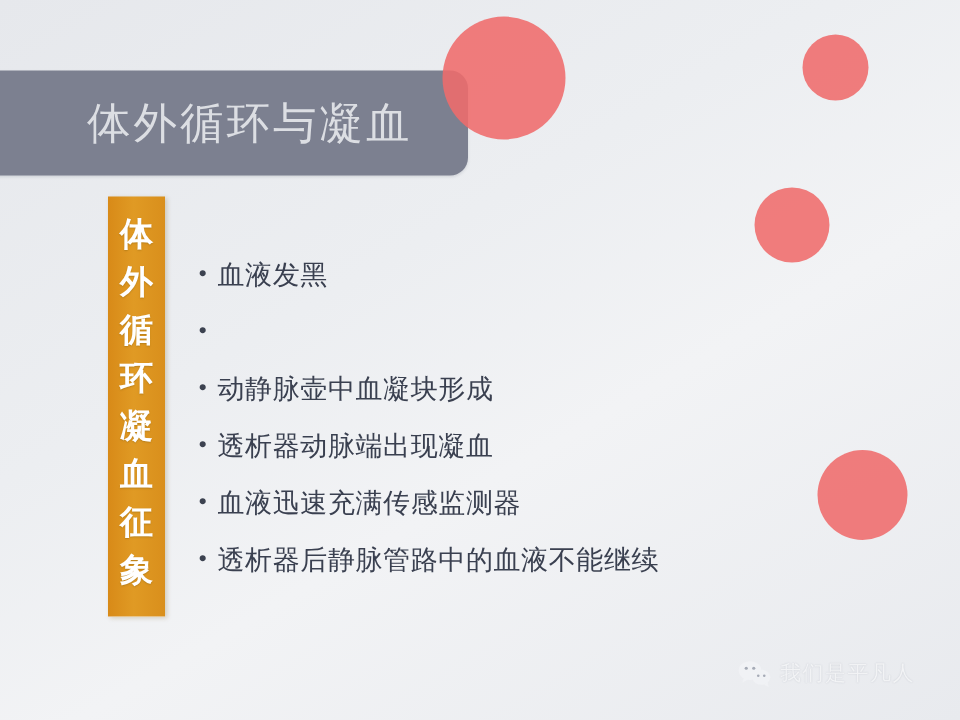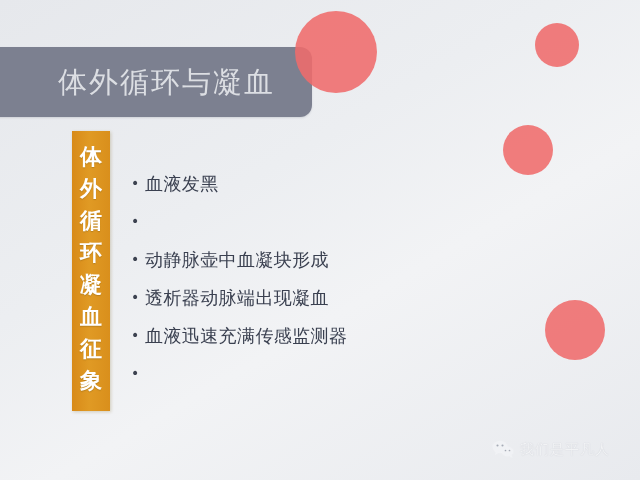--- a/index.html
+++ b/index.html
@@ -176,20 +176,21 @@
     <div class="bullet-row">
       <span class="bullet-dot">•</span>
       <span class="bullet-text">透析器动脉端出现凝血</span>
     </div>
     <div class="bullet-row">
       <span class="bullet-dot">•</span>
       <span class="bullet-text">血液迅速充满传感监测器</span>
     </div>
     <div class="bullet-row">
       <span class="bullet-dot">•</span>
+      <span class="bullet-text">透析器后静脉管路中的血液不能继续</span>
     </div>
   </div>
 
   <div class="watermark">
     <svg class="wechat-icon" viewBox="0 0 44 36">
       <ellipse cx="16" cy="14" rx="15" ry="12.5" fill="#f2f3f6"></ellipse>
       <polygon points="8,22 6,30 13,26" fill="#f2f3f6"></polygon>
       <circle cx="11" cy="11" r="2.1" fill="#9aa0ad"></circle>
       <circle cx="21" cy="11" r="2.1" fill="#9aa0ad"></circle>
       <ellipse cx="31" cy="23" rx="12" ry="10" fill="#f2f3f6"></ellipse>

